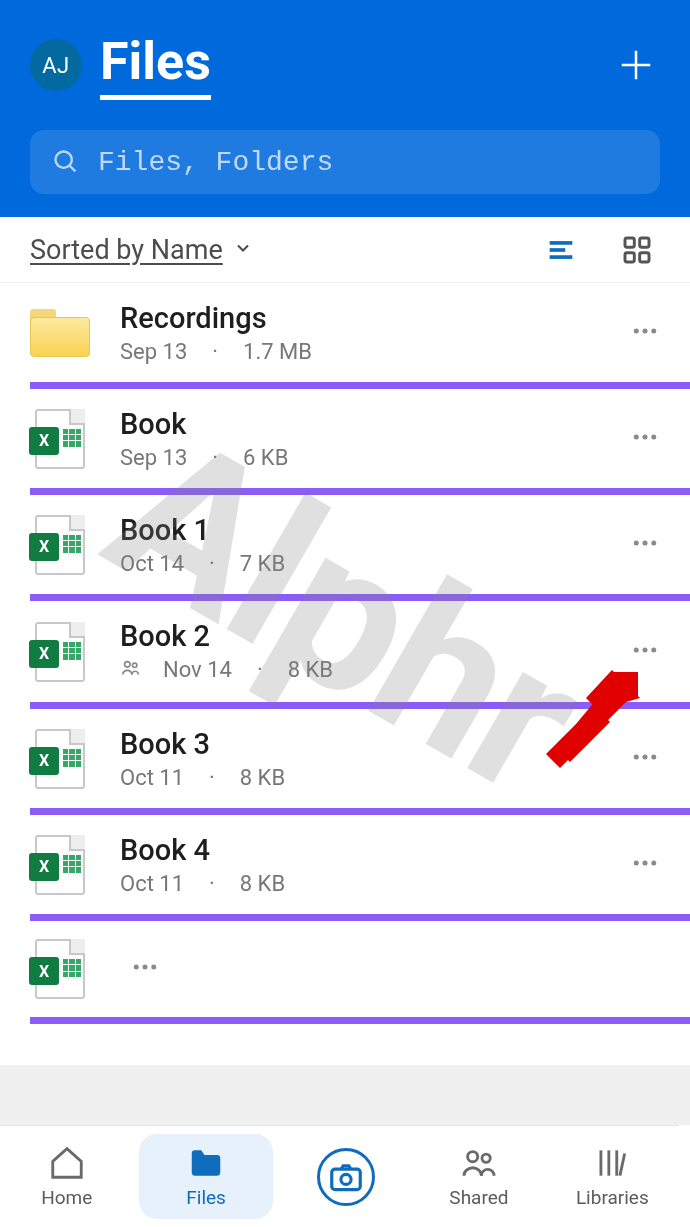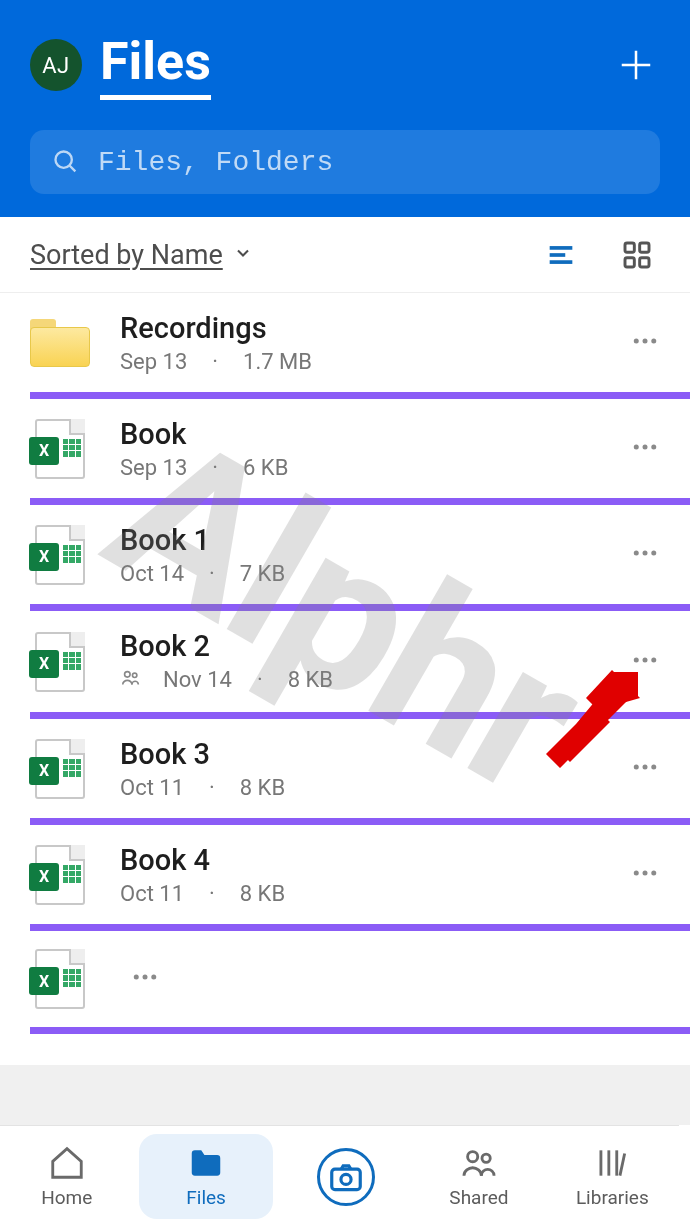--- a/index.html
+++ b/index.html
@@ -24,21 +24,21 @@
   .header-top {
     display: flex;
     align-items: center;
     justify-content: space-between;
     height: 130px;
   }
   .avatar {
     width: 52px;
     height: 52px;
     border-radius: 50%;
-    background: #14532d;
+    background: #0369a1;
     color: #fff;
     font-size: 22px;
     display: flex;
     align-items: center;
     justify-content: center;
     letter-spacing: 0.5px;
   }
   .title {
     color: #fff;
     font-size: 52px;
@@ -71,21 +71,21 @@
     outline: none;
     font-size: 28px;
     color: #fff;
     flex: 1;
     font-family: Liberation Mono, monospace;
   }
   .search input::placeholder { color: rgba(255,255,255,0.72); }
 
   
   .sortbar {
-    height: 76px;
+    height: 66px;
     display: flex;
     align-items: center;
     padding: 0 30px 0 30px;
     border-bottom: 1px solid #eee;
   }
   .sortlabel {
     font-size: 27px;
     color: #4d4d4d;
     text-decoration: underline;
     text-underline-offset: 4px;

